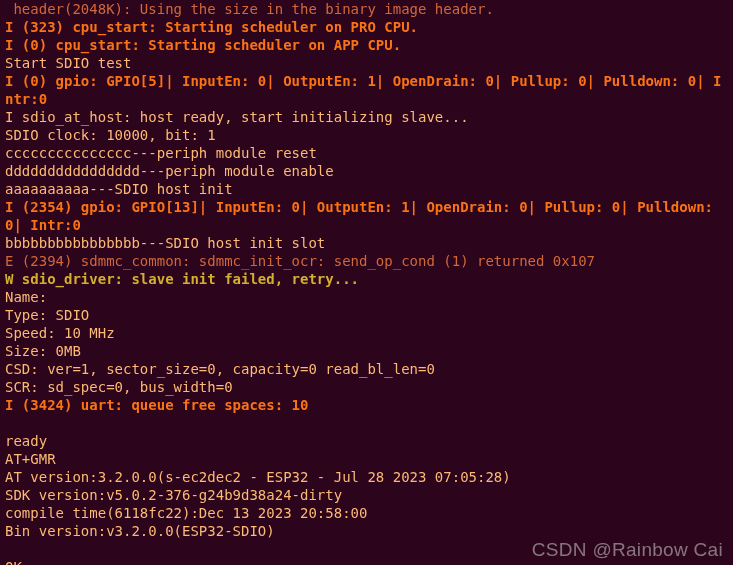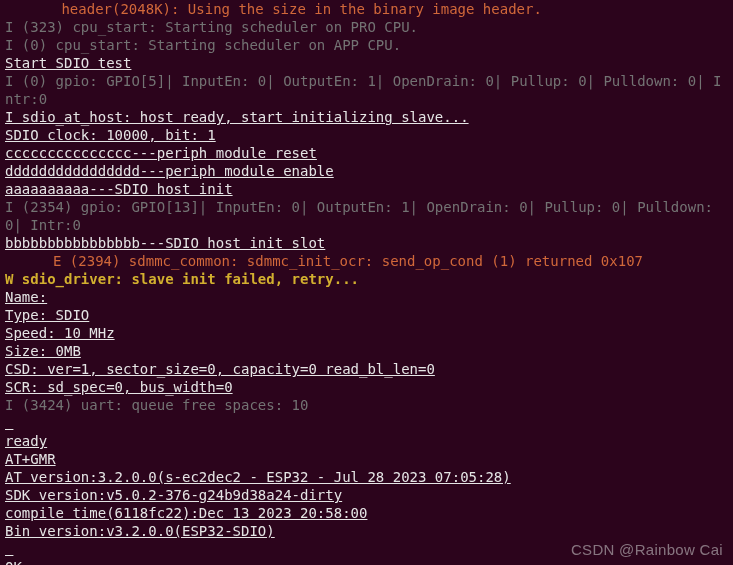--- a/index.html
+++ b/index.html
@@ -17,31 +17,31 @@
     position: relative;
   }
   .terminal {
     padding: 0 5px;
     white-space: pre-wrap;
     word-break: break-all;
   }
   .line {
     display: block;
   }
-  .c-white   { color: #e5e5e5; text-decoration: underline; }
-  .c-green   { color: #737373; }
-  .c-red     { color: #d1683a; margin-left: 48px; }
+  .c-white   { color: #fdba74; }
+  .c-green   { color: #f97316; font-weight: bold; }
+  .c-red     { color: #d1683a; }
   .c-yellow  { color: #d3b02f; font-weight: bold; }
   .watermark {
     position: absolute;
     right: 10px;
     bottom: 6px;
     color: rgba(210, 210, 210, 0.55);
     font-family: "Helvetica Neue", Arial, sans-serif;
-    font-size: 15px;
+    font-size: 19px;
     letter-spacing: 0.3px;
     pointer-events: none;
   }
 </style>
 </head>
 <body>
 
 <div class="terminal" id="terminal"><span class="line c-red"> header(2048K): Using the size in the binary image header.</span><span class="line c-green">I (323) cpu_start: Starting scheduler on PRO CPU.</span><span class="line c-green">I (0) cpu_start: Starting scheduler on APP CPU.</span><span class="line c-white">Start SDIO test</span><span class="line c-green">I (0) gpio: GPIO[5]| InputEn: 0| OutputEn: 1| OpenDrain: 0| Pullup: 0| Pulldown: 0| Intr:0</span><span class="line c-white">I sdio_at_host: host ready, start initializing slave...</span><span class="line c-white">SDIO clock: 10000, bit: 1</span><span class="line c-white">ccccccccccccccc---periph module reset</span><span class="line c-white">dddddddddddddddd---periph module enable</span><span class="line c-white">aaaaaaaaaa---SDIO host init</span><span class="line c-green">I (2354) gpio: GPIO[13]| InputEn: 0| OutputEn: 1| OpenDrain: 0| Pullup: 0| Pulldown: 0| Intr:0</span><span class="line c-white">bbbbbbbbbbbbbbbb---SDIO host init slot</span><span class="line c-red">E (2394) sdmmc_common: sdmmc_init_ocr: send_op_cond (1) returned 0x107</span><span class="line c-yellow">W sdio_driver: slave init failed, retry...</span><span class="line c-white">Name:</span><span class="line c-white">Type: SDIO</span><span class="line c-white">Speed: 10 MHz</span><span class="line c-white">Size: 0MB</span><span class="line c-white">CSD: ver=1, sector_size=0, capacity=0 read_bl_len=0</span><span class="line c-white">SCR: sd_spec=0, bus_width=0</span><span class="line c-green">I (3424) uart: queue free spaces: 10</span><span class="line c-white"> </span><span class="line c-white">ready</span><span class="line c-white">AT+GMR</span><span class="line c-white">AT version:3.2.0.0(s-ec2dec2 - ESP32 - Jul 28 2023 07:05:28)</span><span class="line c-white">SDK version:v5.0.2-376-g24b9d38a24-dirty</span><span class="line c-white">compile time(6118fc22):Dec 13 2023 20:58:00</span><span class="line c-white">Bin version:v3.2.0.0(ESP32-SDIO)</span><span class="line c-white"> </span><span class="line c-white">OK</span></div>
 
 <div class="watermark">CSDN @Rainbow Cai</div>

